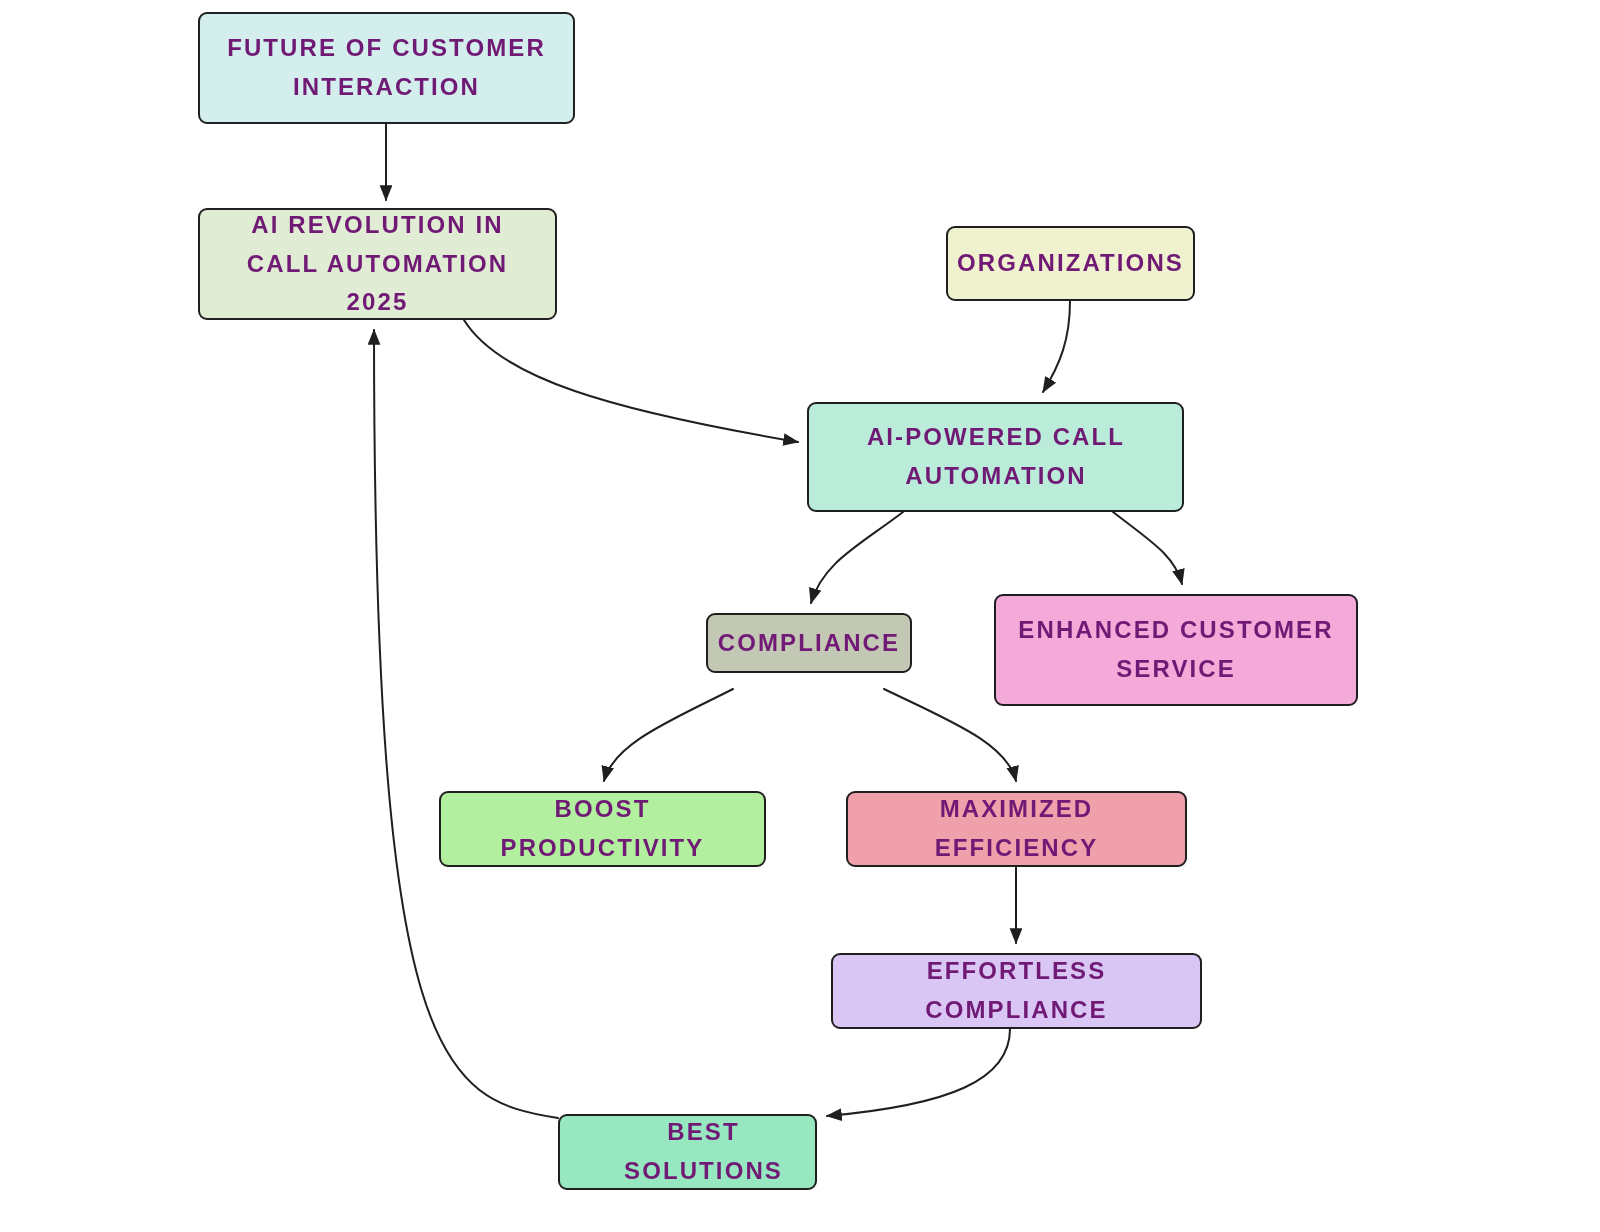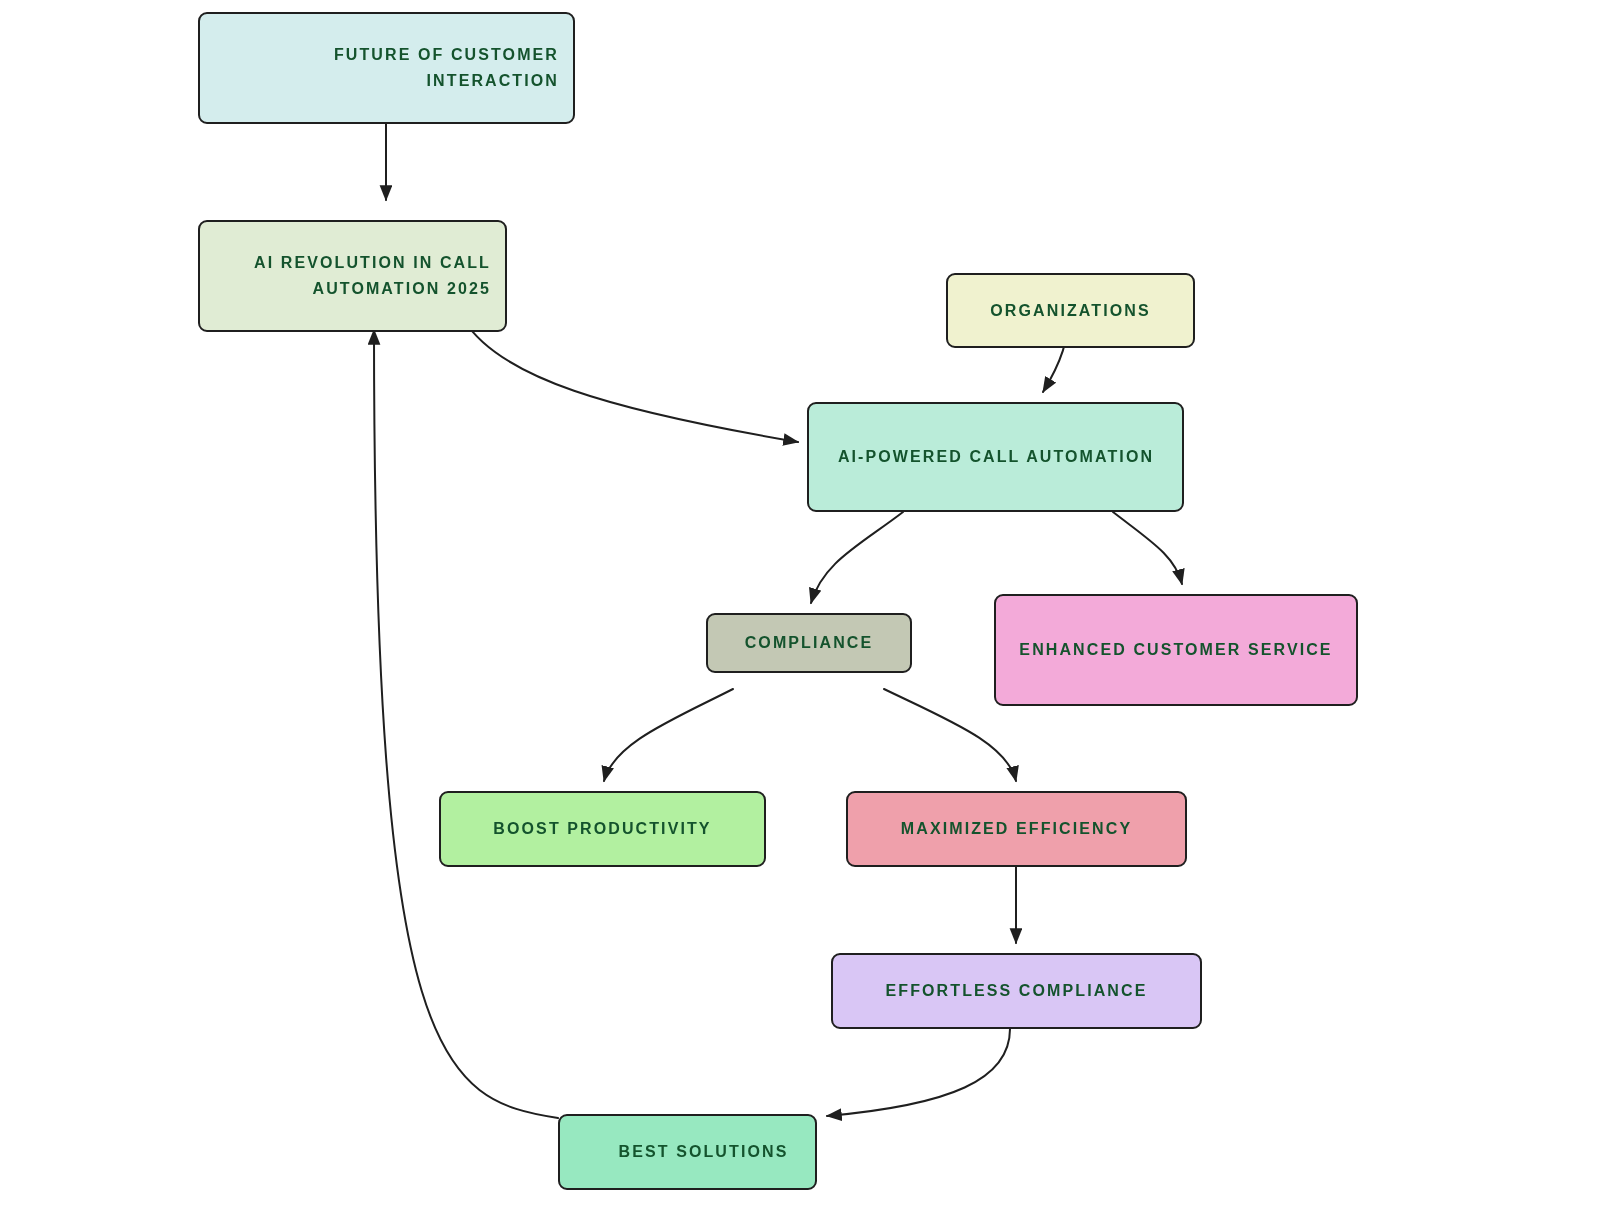--- a/index.html
+++ b/index.html
@@ -31,28 +31,27 @@
     border: 2px solid #1f1f1f;
     border-radius: 9px;
     display: flex;
     align-items: center;
     justify-content: center;
     text-align: center;
     padding: 6px 14px;
   }
   .node-label {
     font-family: "Liberation Sans", sans-serif;
-    font-size: 16px;
+    font-size: 24px;
     font-weight: 700;
     letter-spacing: 2.1px;
     line-height: 1.62;
-    color: #14532d;
+    color: #701a75;
     text-transform: uppercase;
     white-space: pre-line;
-    text-align: right;
   }
 </style>
 </head>
 <body>
 
 <div id="diagram-canvas">
 
   <svg id="edge-layer" viewBox="0 0 1600 1232" xmlns="http://www.w3.org/2000/svg">
     <defs>
       <marker id="arrowhead" markerWidth="9" markerHeight="9" refX="7.4" refY="3.2" orient="auto" markerUnits="strokeWidth">
@@ -70,24 +69,24 @@
         <path d="M 1016,867 L 1016,943" fill="none" stroke="#1f1f1f" stroke-width="2" stroke-linecap="round" marker-end="url(#arrowhead)"></path>
         <path d="M 1010,1029 C 1010,1080 950,1105 827,1116" fill="none" stroke="#1f1f1f" stroke-width="2" stroke-linecap="round" marker-end="url(#arrowhead)"></path>
         <path d="M 558,1118 C 440,1100 374,1060 374,330" fill="none" stroke="#1f1f1f" stroke-width="2" stroke-linecap="round" marker-end="url(#arrowhead)"></path>
       </g>
   </svg>
 
   <div id="node-group">
       <div class="node" style="left: 198px; top: 12px; width: 377px; height: 112px; background: rgb(212, 237, 237);">
         <span class="node-label">Future of Customer Interaction</span>
       </div>
-      <div class="node" style="left: 198px; top: 208px; width: 309px; height: 112px; background: rgb(224, 236, 212); margin-top: 12px;">
+      <div class="node" style="left: 198px; top: 208px; width: 359px; height: 112px; background: rgb(224, 236, 212);">
         <span class="node-label">AI Revolution in Call Automation 2025</span>
       </div>
-      <div class="node" style="left: 946px; top: 226px; width: 249px; height: 75px; background: rgb(240, 242, 207); margin-top: 47px;">
+      <div class="node" style="left: 946px; top: 226px; width: 249px; height: 75px; background: rgb(240, 242, 207);">
         <span class="node-label">Organizations</span>
       </div>
       <div class="node" style="left: 807px; top: 402px; width: 377px; height: 110px; background: rgb(186, 236, 217); padding-left: 15px;">
         <span class="node-label">AI-Powered Call Automation</span>
       </div>
       <div class="node" style="left: 706px; top: 613px; width: 206px; height: 60px; background: rgb(195, 200, 180);">
         <span class="node-label">Compliance</span>
       </div>
       <div class="node" style="left: 994px; top: 594px; width: 364px; height: 112px; background: rgb(243, 170, 217);">
         <span class="node-label">Enhanced Customer Service</span>

